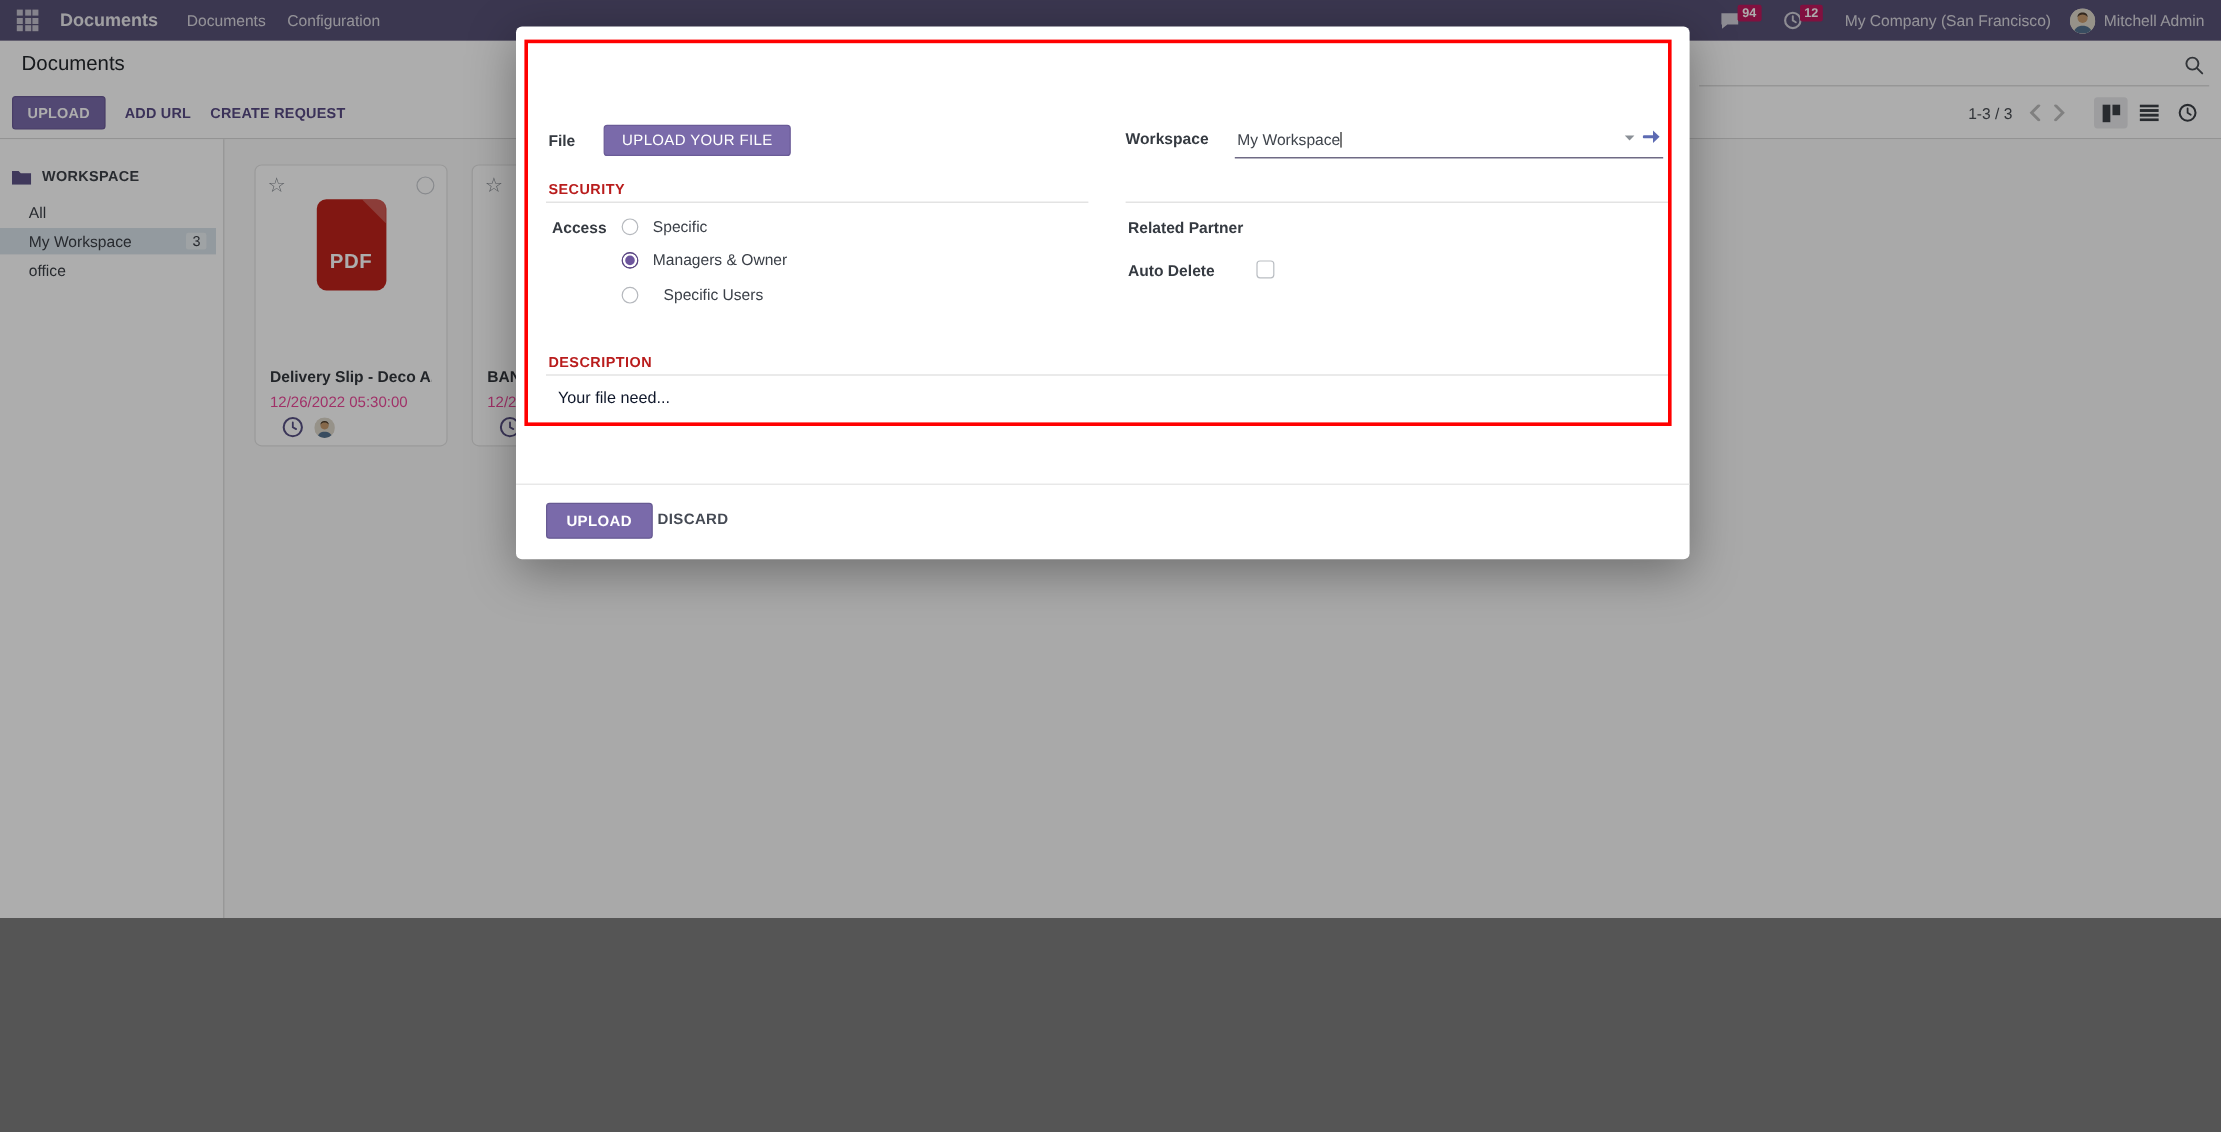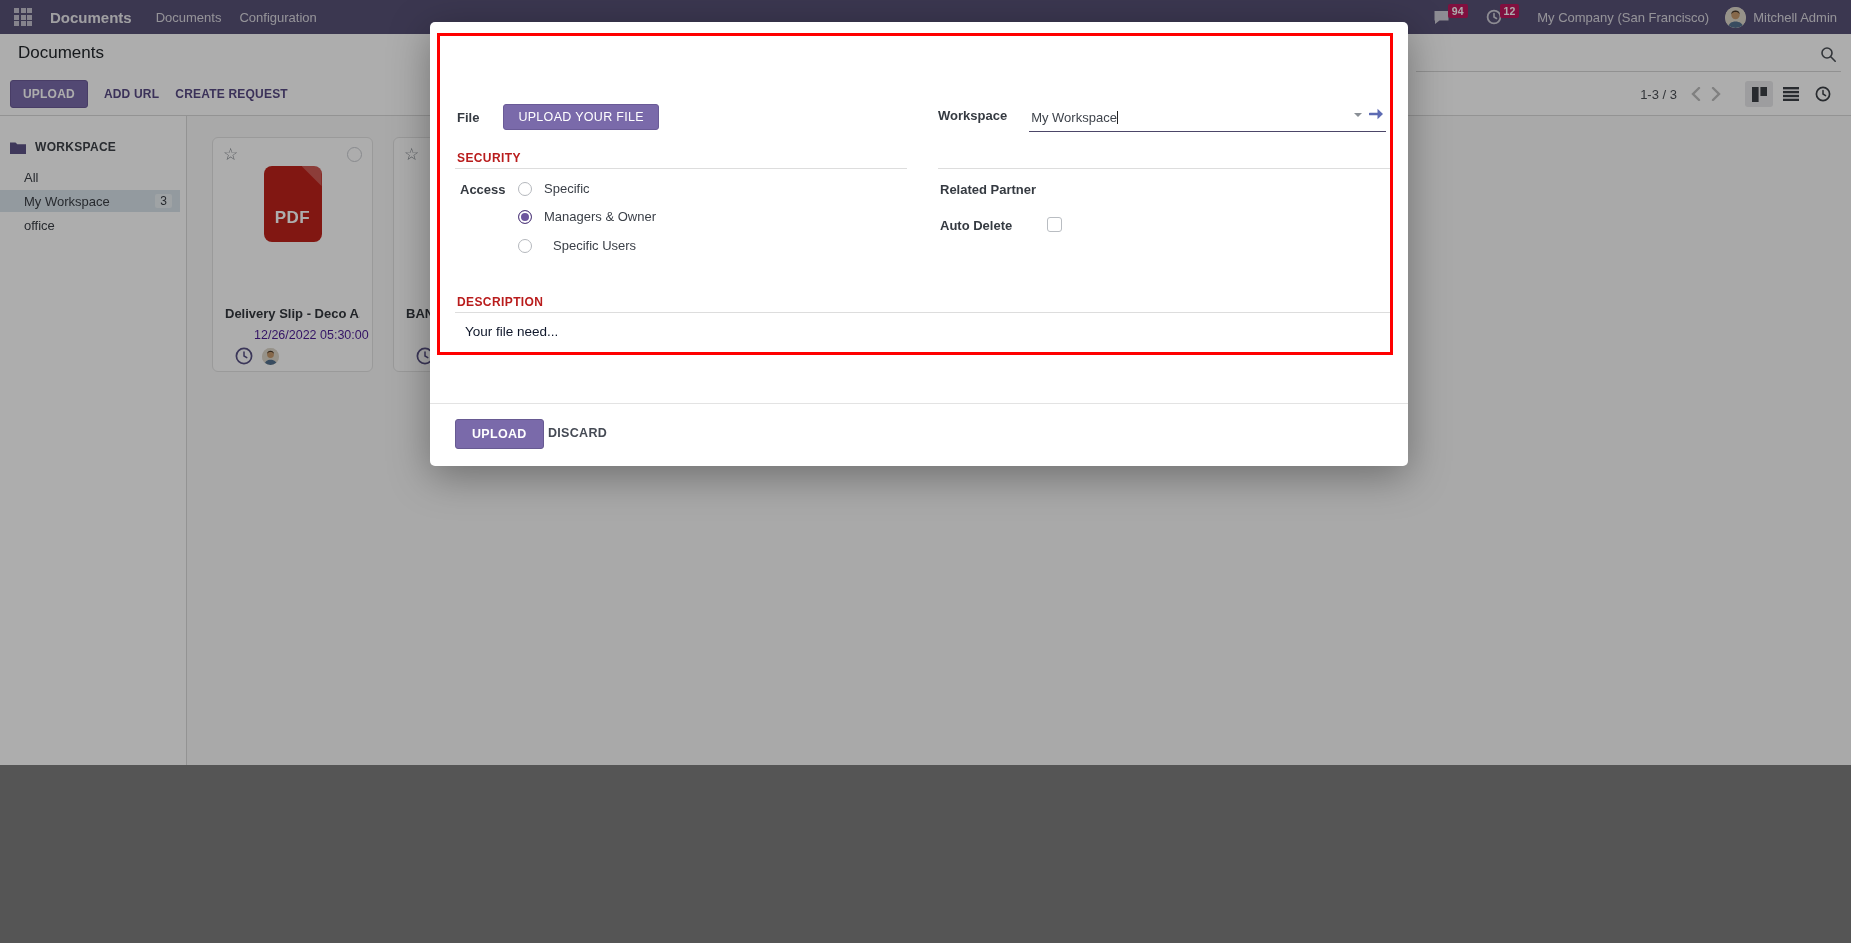--- a/index.html
+++ b/index.html
@@ -57,21 +57,21 @@
     position:relative; width:161px; height:235px; background:#fff;
     border:1px solid #e3e3e3; border-radius:6px; cursor:pointer;
   }
   .card-star { position:absolute; left:10px; top:6px; font-size:17px; color:#83888f; cursor:pointer; }
   .card-select { position:absolute; right:10px; top:9px; width:15px; height:15px; border:1px solid #c9ccd1; border-radius:50%; cursor:pointer; background:#fff; }
   .file-icon { position:absolute; left:50%; top:28px; transform:translateX(-50%); width:58px; height:76px; border-radius:8px; display:flex; align-items:flex-end; justify-content:center; padding-bottom:14px; color:#fff; font-weight:bold; font-size:17px; letter-spacing:0.5px; }
   .file-icon.pdf { background:#bf231b; }
   .file-icon.doc { background:#0e57c8; }
   .file-fold { position:absolute; right:0; top:0; width:20px; height:20px; border-bottom-left-radius:8px; background:rgba(255,255,255,0.25); clip-path:polygon(0 0, 100% 0, 100% 100%); }
   .card-title { position:absolute; left:12px; right:12px; top:168px; font-size:13px; font-weight:bold; color:#33373d; white-space:nowrap; overflow:hidden; }
-  .card-date { position:absolute; left:12px; top:190px; font-size:12.5px; color:#4c1d95;margin-left:29px; }
+  .card-date { position:absolute; left:12px; top:190px; font-size:12.5px; color:#ec4899; }
   .card-icons { position:absolute; left:22px; top:209px; display:flex; align-items:center; gap:9px; }
   .clock-badge { width:18px; height:18px; cursor:pointer; }
   .avatar.small { width:17px; height:17px; cursor:pointer; }
   
   .backdrop { position:absolute; inset:0; background:rgba(0,0,0,0.32); z-index:50; }
   .modal {
     position:absolute; left:430px; top:22px; width:978px; height:444px; z-index:60;
     background:#fff; border-radius:5px; box-shadow:0 10px 40px rgba(0,0,0,0.35);
   }
   .modal-header { position:absolute; left:0; top:0; width:100%; height:44px; border-bottom:1px solid #e8e8e8; }

